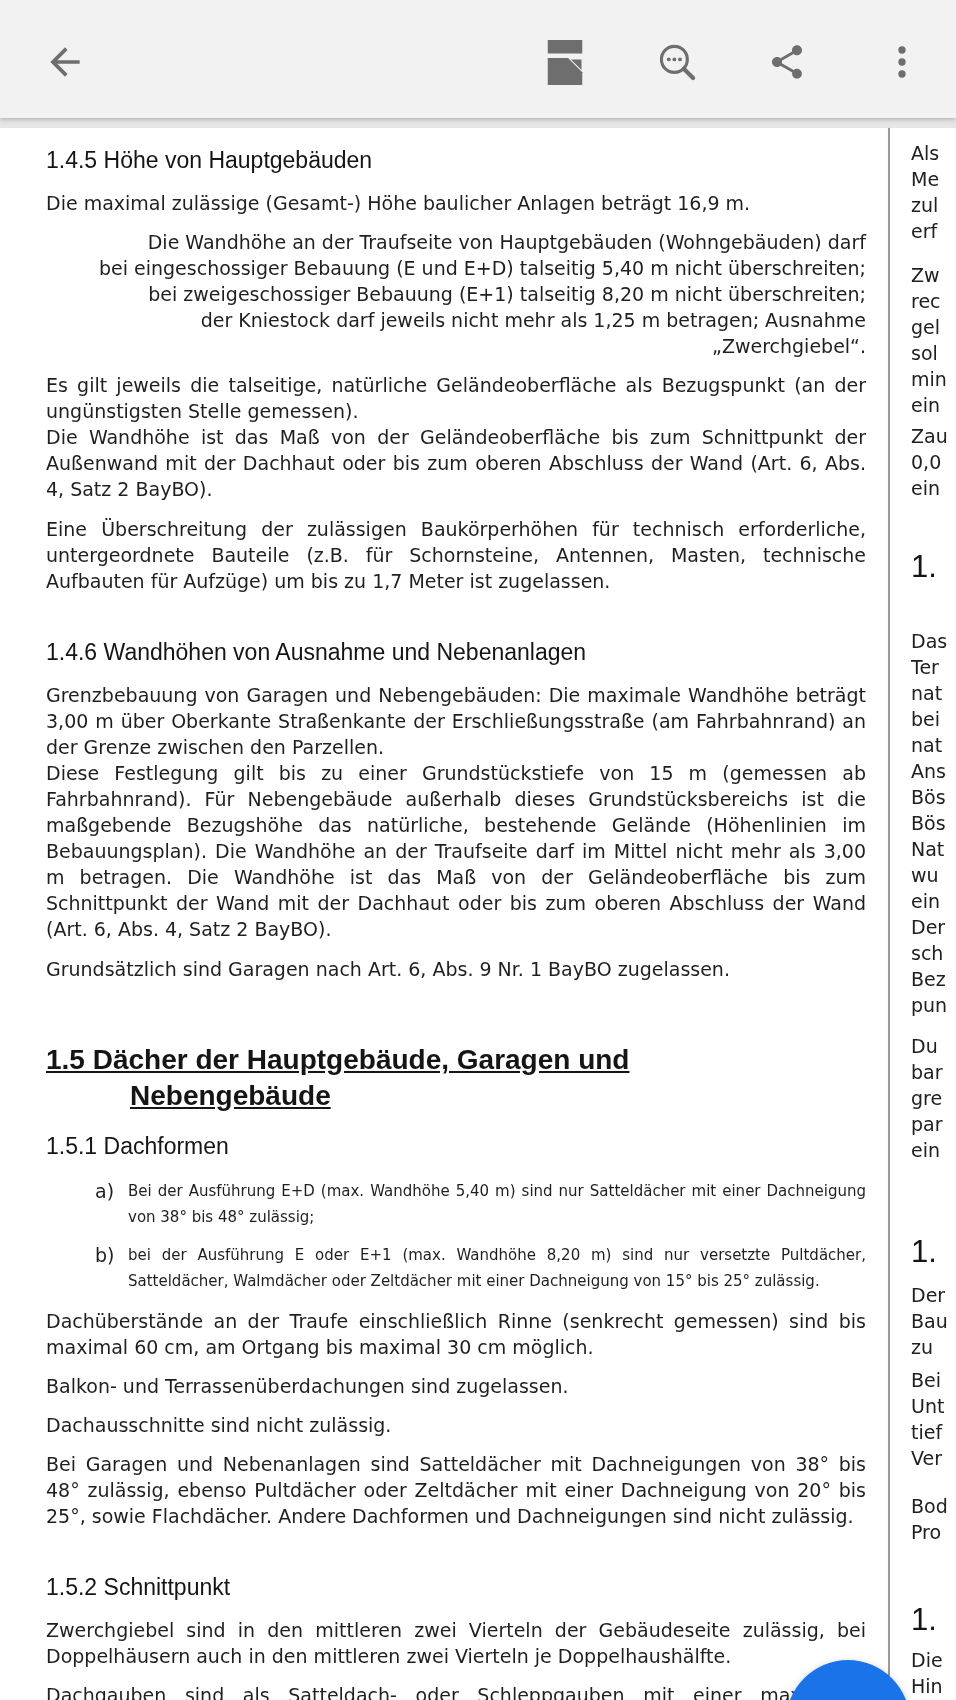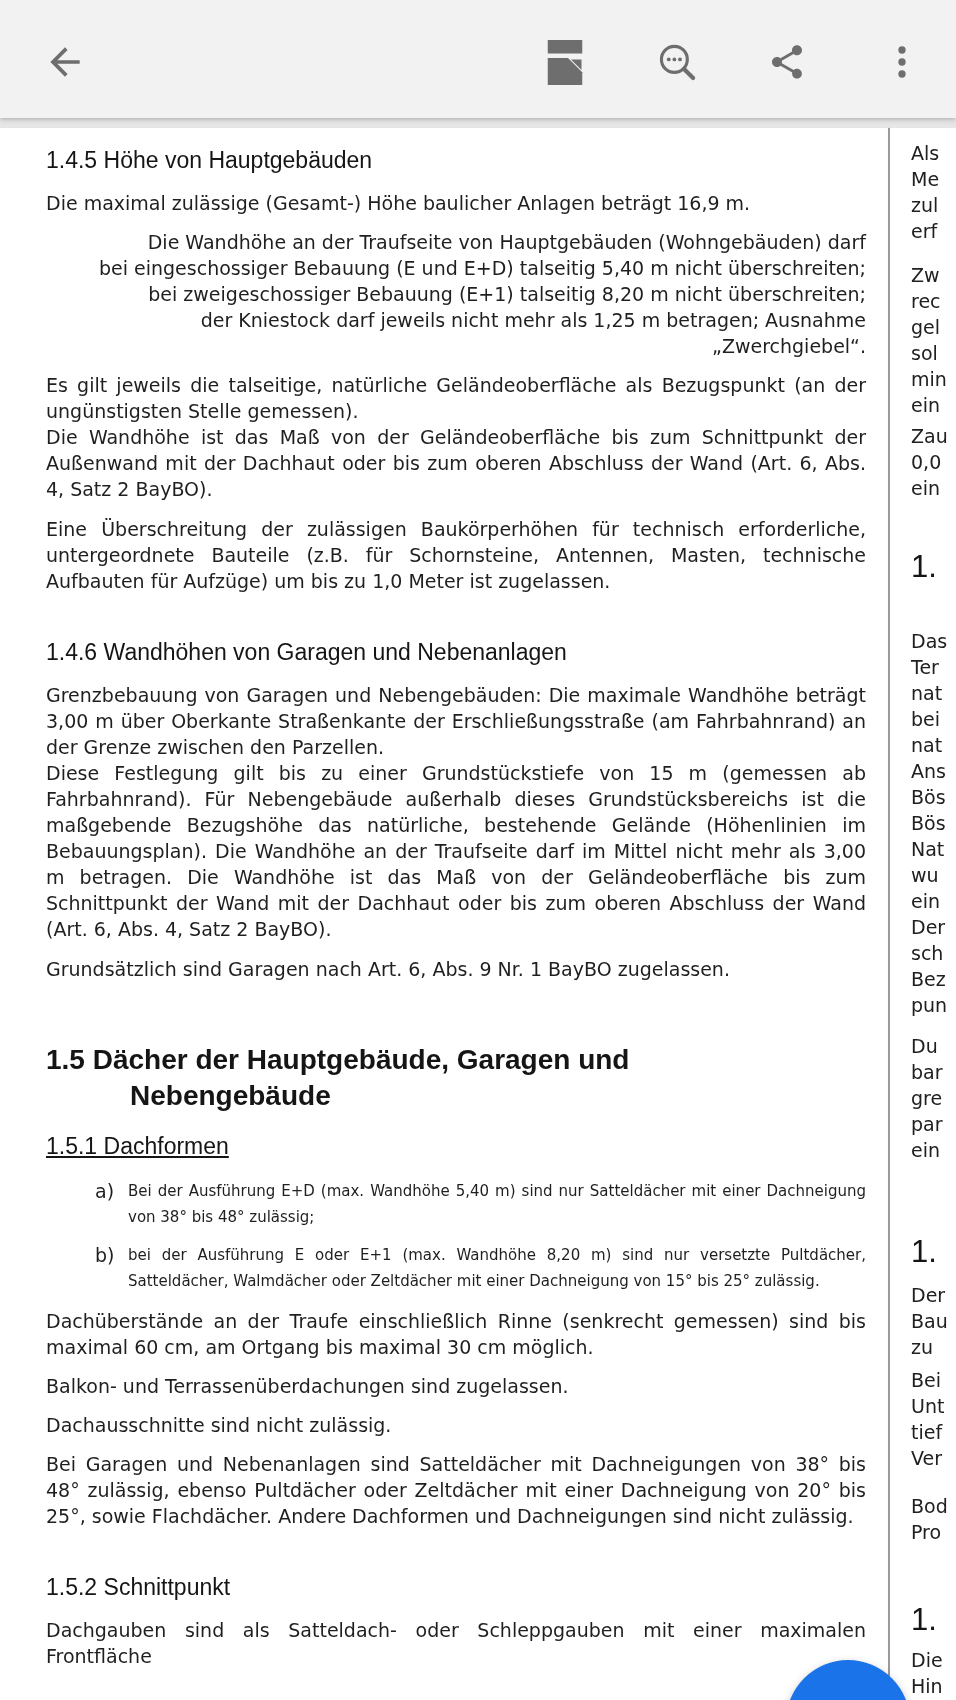--- a/index.html
+++ b/index.html
@@ -55,25 +55,25 @@
   
   .page1 p{font-size:19px;line-height:26px;text-align:justify;margin:0 0 13px 0;color:var(--body-text);}
   .page1 p.lines{white-space:pre-line;text-align:right;}
   .page1 p.block{white-space:pre-line;margin-bottom:14px;}
   .page1 p.last{margin-bottom:0;}
   h3.doc{
     font-family:"Liberation Sans",sans-serif;font-weight:400;color:var(--heading-text);
     font-size:23px;line-height:28px;margin:44px 0 16px 0;text-align:left;
   }
   h3.doc.first{margin-top:2px;}
-  h3.doc.sub{margin-top:18px;margin-bottom:18px;text-decoration:underline;}
+  h3.doc.sub{margin-top:18px;margin-bottom:18px;}
   h2.doc{
     font-family:"Liberation Sans",sans-serif;font-weight:700;color:var(--heading-text);
     font-size:28px;line-height:36px;margin:60px 0 10px 0;
-    white-space:pre-line;padding-left:84px;text-indent:-84px;text-align:left;
+    white-space:pre-line;padding-left:84px;text-indent:-84px;text-align:left;text-decoration:underline;
   }
   .li{display:flex;margin:0 0 12px 0;padding-left:49px;}
   .li .marker{flex:0 0 33px;font-size:19px;line-height:26px;}
   .li .litext{flex:1;font-size:15px;line-height:26px;text-align:justify;}
   .li.b{margin-bottom:14px;}
 
   
   .page2 .blk{
     position:absolute;left:21px;width:70px;white-space:pre-line;
     font-size:19px;line-height:26px;color:#202020;text-align:left;
@@ -147,23 +147,23 @@
 
   <div class="page1">
     <h3 class="doc first">1.4.5 Höhe von Hauptgebäuden</h3>
     <p>Die maximal zulässige (Gesamt-) Höhe baulicher Anlagen beträgt 16,9 m.</p>
     <p class="lines">Die Wandhöhe an der Traufseite von Hauptgebäuden (Wohngebäuden) darf
 bei eingeschossiger Bebauung (E und E+D) talseitig 5,40 m nicht überschreiten;
 bei zweigeschossiger Bebauung (E+1) talseitig 8,20 m nicht überschreiten;
 der Kniestock darf jeweils nicht mehr als 1,25 m betragen; Ausnahme „Zwerchgiebel“.</p>
     <p class="block">Es gilt jeweils die talseitige, natürliche Geländeoberfläche als Bezugspunkt (an der ungünstigsten Stelle gemessen).
 Die Wandhöhe ist das Maß von der Geländeoberfläche bis zum Schnittpunkt der Außenwand mit der Dachhaut oder bis zum oberen Abschluss der Wand (Art. 6, Abs. 4, Satz 2 BayBO).</p>
-    <p class="last">Eine Überschreitung der zulässigen Baukörperhöhen für technisch erforderliche, untergeordnete Bauteile (z.B. für Schornsteine, Antennen, Masten, technische Aufbauten für Aufzüge) um bis zu 1,0 Meter ist zugelassen.</p>
-
-    <h3 class="doc">1.4.6 Wandhöhen von Garagen und Nebenanlagen</h3>
+    <p class="last">Eine Überschreitung der zulässigen Baukörperhöhen für technisch erforderliche, untergeordnete Bauteile (z.B. für Schornsteine, Antennen, Masten, technische Aufbauten für Aufzüge) um bis zu 1,7 Meter ist zugelassen.</p>
+
+    <h3 class="doc">1.4.6 Wandhöhen von Ausnahme und Nebenanlagen</h3>
     <p class="block">Grenzbebauung von Garagen und Nebengebäuden: Die maximale Wandhöhe beträgt 3,00 m über Oberkante Straßenkante der Erschließungsstraße (am Fahrbahnrand) an der Grenze zwischen den Parzellen.
 Diese Festlegung gilt bis zu einer Grundstückstiefe von 15 m (gemessen ab Fahrbahnrand). Für Nebengebäude außerhalb dieses Grundstücksbereichs ist die maßgebende Bezugshöhe das natürliche, bestehende Gelände (Höhenlinien im Bebauungsplan). Die Wandhöhe an der Traufseite darf im Mittel nicht mehr als 3,00 m betragen. Die Wandhöhe ist das Maß von der Geländeoberfläche bis zum Schnittpunkt der Wand mit der Dachhaut oder bis zum oberen Abschluss der Wand (Art. 6, Abs. 4, Satz 2 BayBO).</p>
     <p class="last">Grundsätzlich sind Garagen nach Art. 6, Abs. 9 Nr. 1 BayBO zugelassen.</p>
 
     <h2 class="doc">1.5 Dächer der Hauptgebäude, Garagen und
 Nebengebäude</h2>
     <h3 class="doc sub">1.5.1 Dachformen</h3>
 
     <div class="li">
       <span class="marker">a)</span>
@@ -173,20 +173,21 @@
       <span class="marker">b)</span>
       <span class="litext">bei der Ausführung E oder E+1 (max. Wandhöhe 8,20 m) sind nur versetzte Pultdächer, Satteldächer, Walmdächer oder Zeltdächer mit einer Dachneigung von 15° bis 25° zulässig.</span>
     </div>
 
     <p>Dachüberstände an der Traufe einschließlich Rinne (senkrecht gemessen) sind bis maximal 60 cm, am Ortgang bis maximal 30 cm möglich.</p>
     <p>Balkon- und Terrassenüberdachungen sind zugelassen.</p>
     <p>Dachausschnitte sind nicht zulässig.</p>
     <p class="last">Bei Garagen und Nebenanlagen sind Satteldächer mit Dachneigungen von 38° bis 48° zulässig, ebenso Pultdächer oder Zeltdächer mit einer Dachneigung von 20° bis 25°, sowie Flachdächer. Andere Dachformen und Dachneigungen sind nicht zulässig.</p>
 
     <h3 class="doc">1.5.2 Schnittpunkt</h3>
+    <p>Zwerchgiebel sind in den mittleren zwei Vierteln der Gebäudeseite zulässig, bei Doppelhäusern auch in den mittleren zwei Vierteln je Doppelhaushälfte.</p>
     <p>Dachgauben sind als Satteldach- oder Schleppgauben mit einer maximalen Frontfläche</p>
   </div>
 
   <div class="page-gap"></div>
 
   <div class="page2">
     <div class="blk pb0">Als
 Me
 zul
 erf</div>

